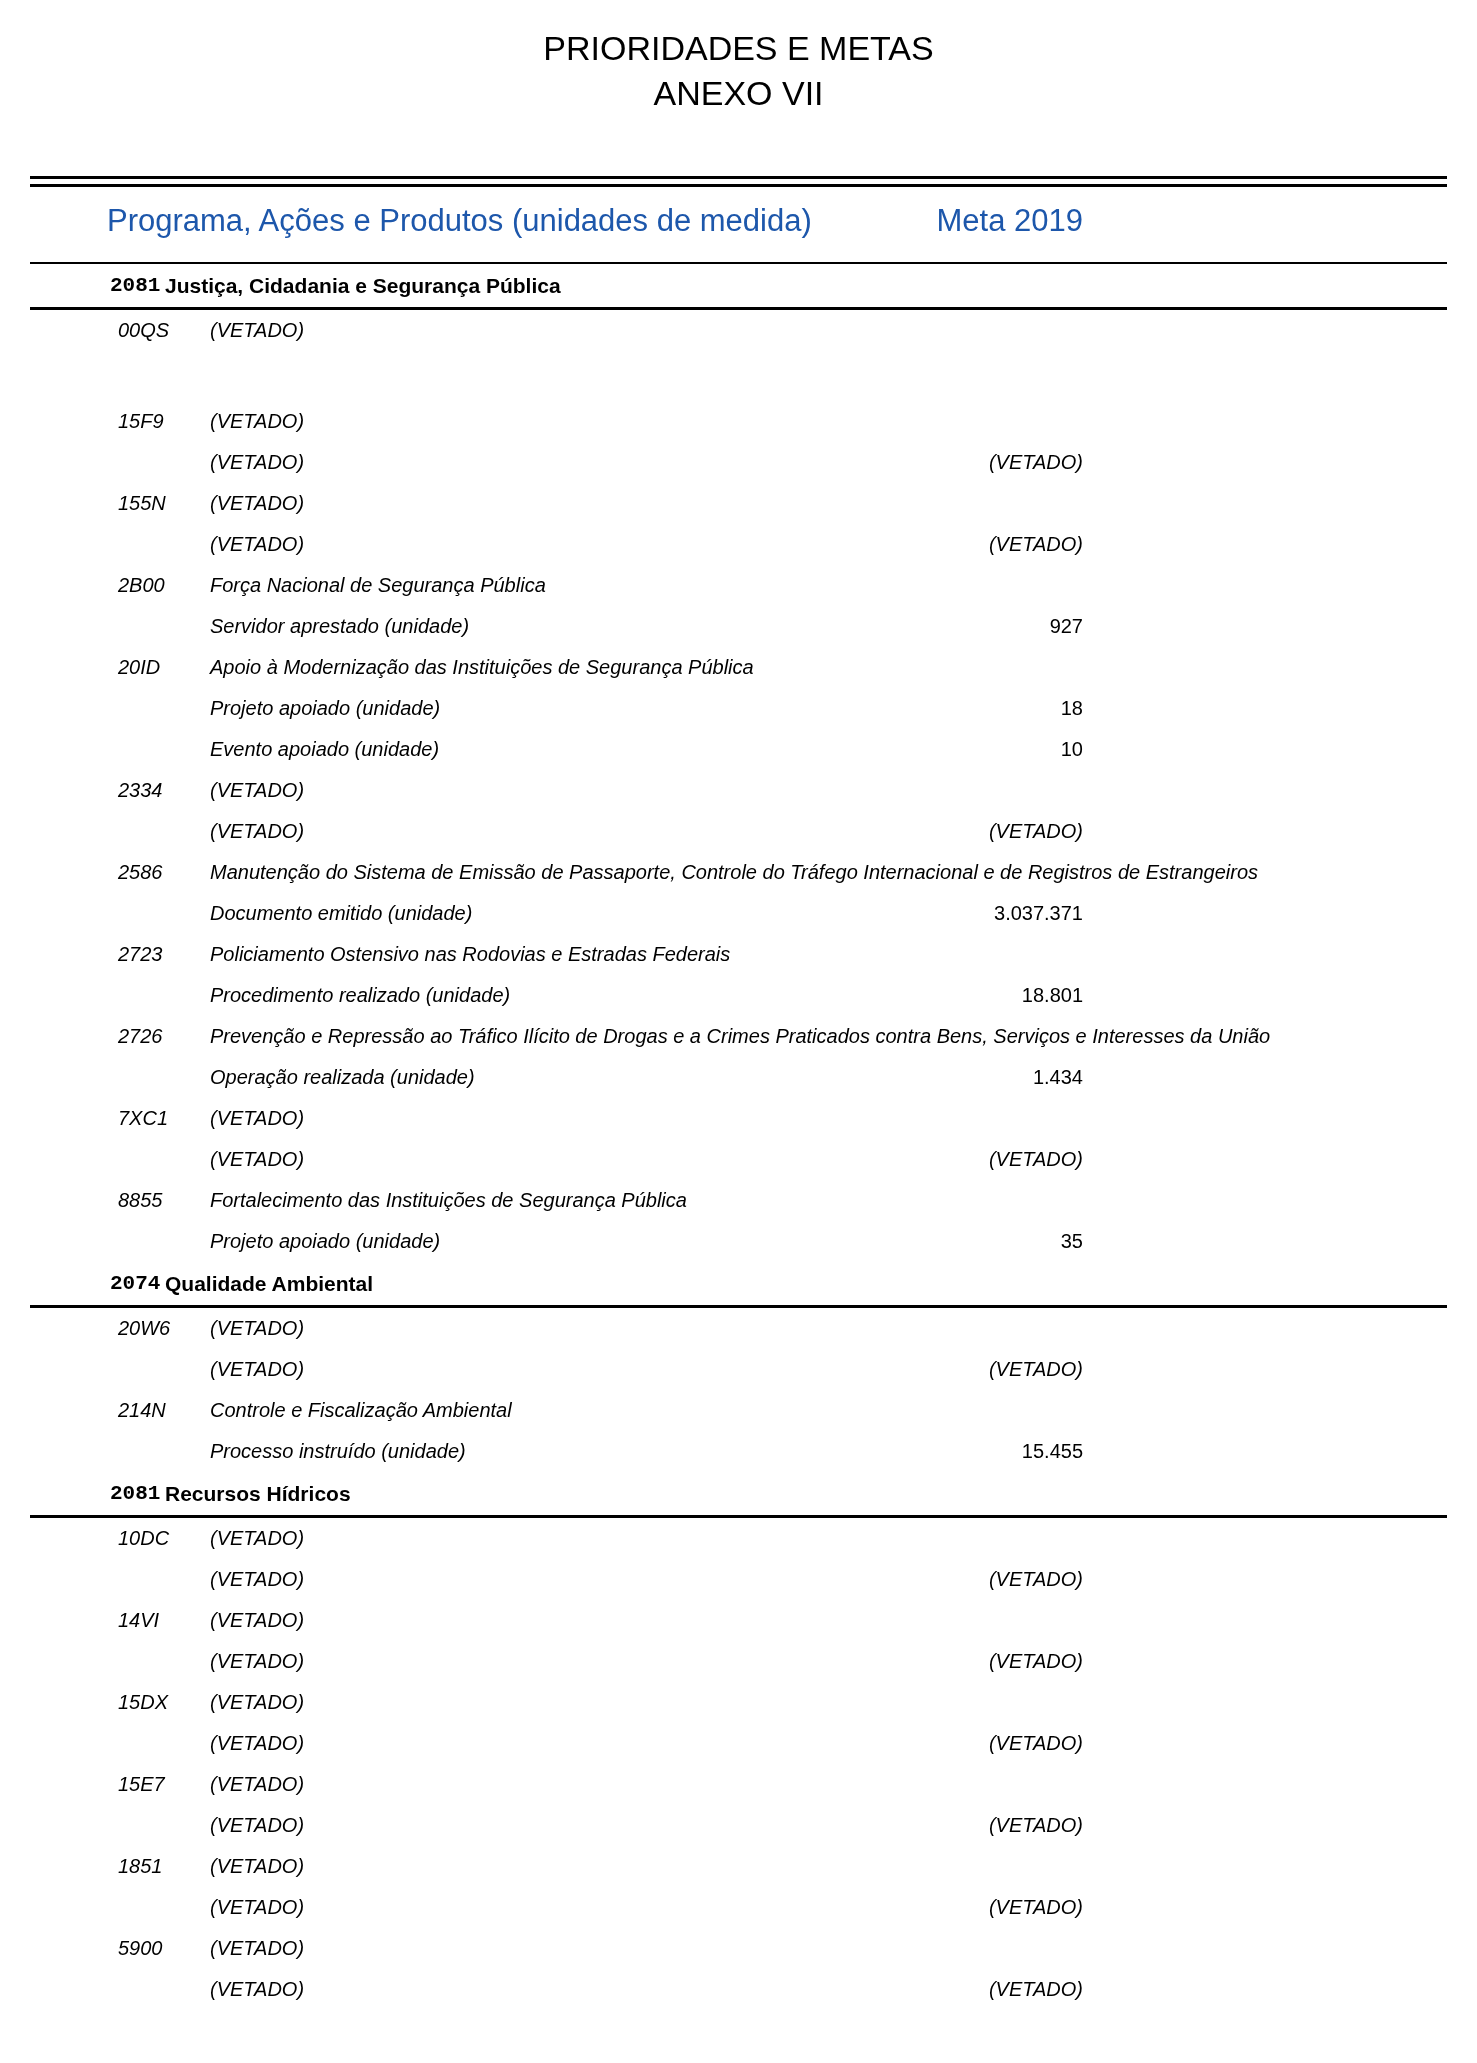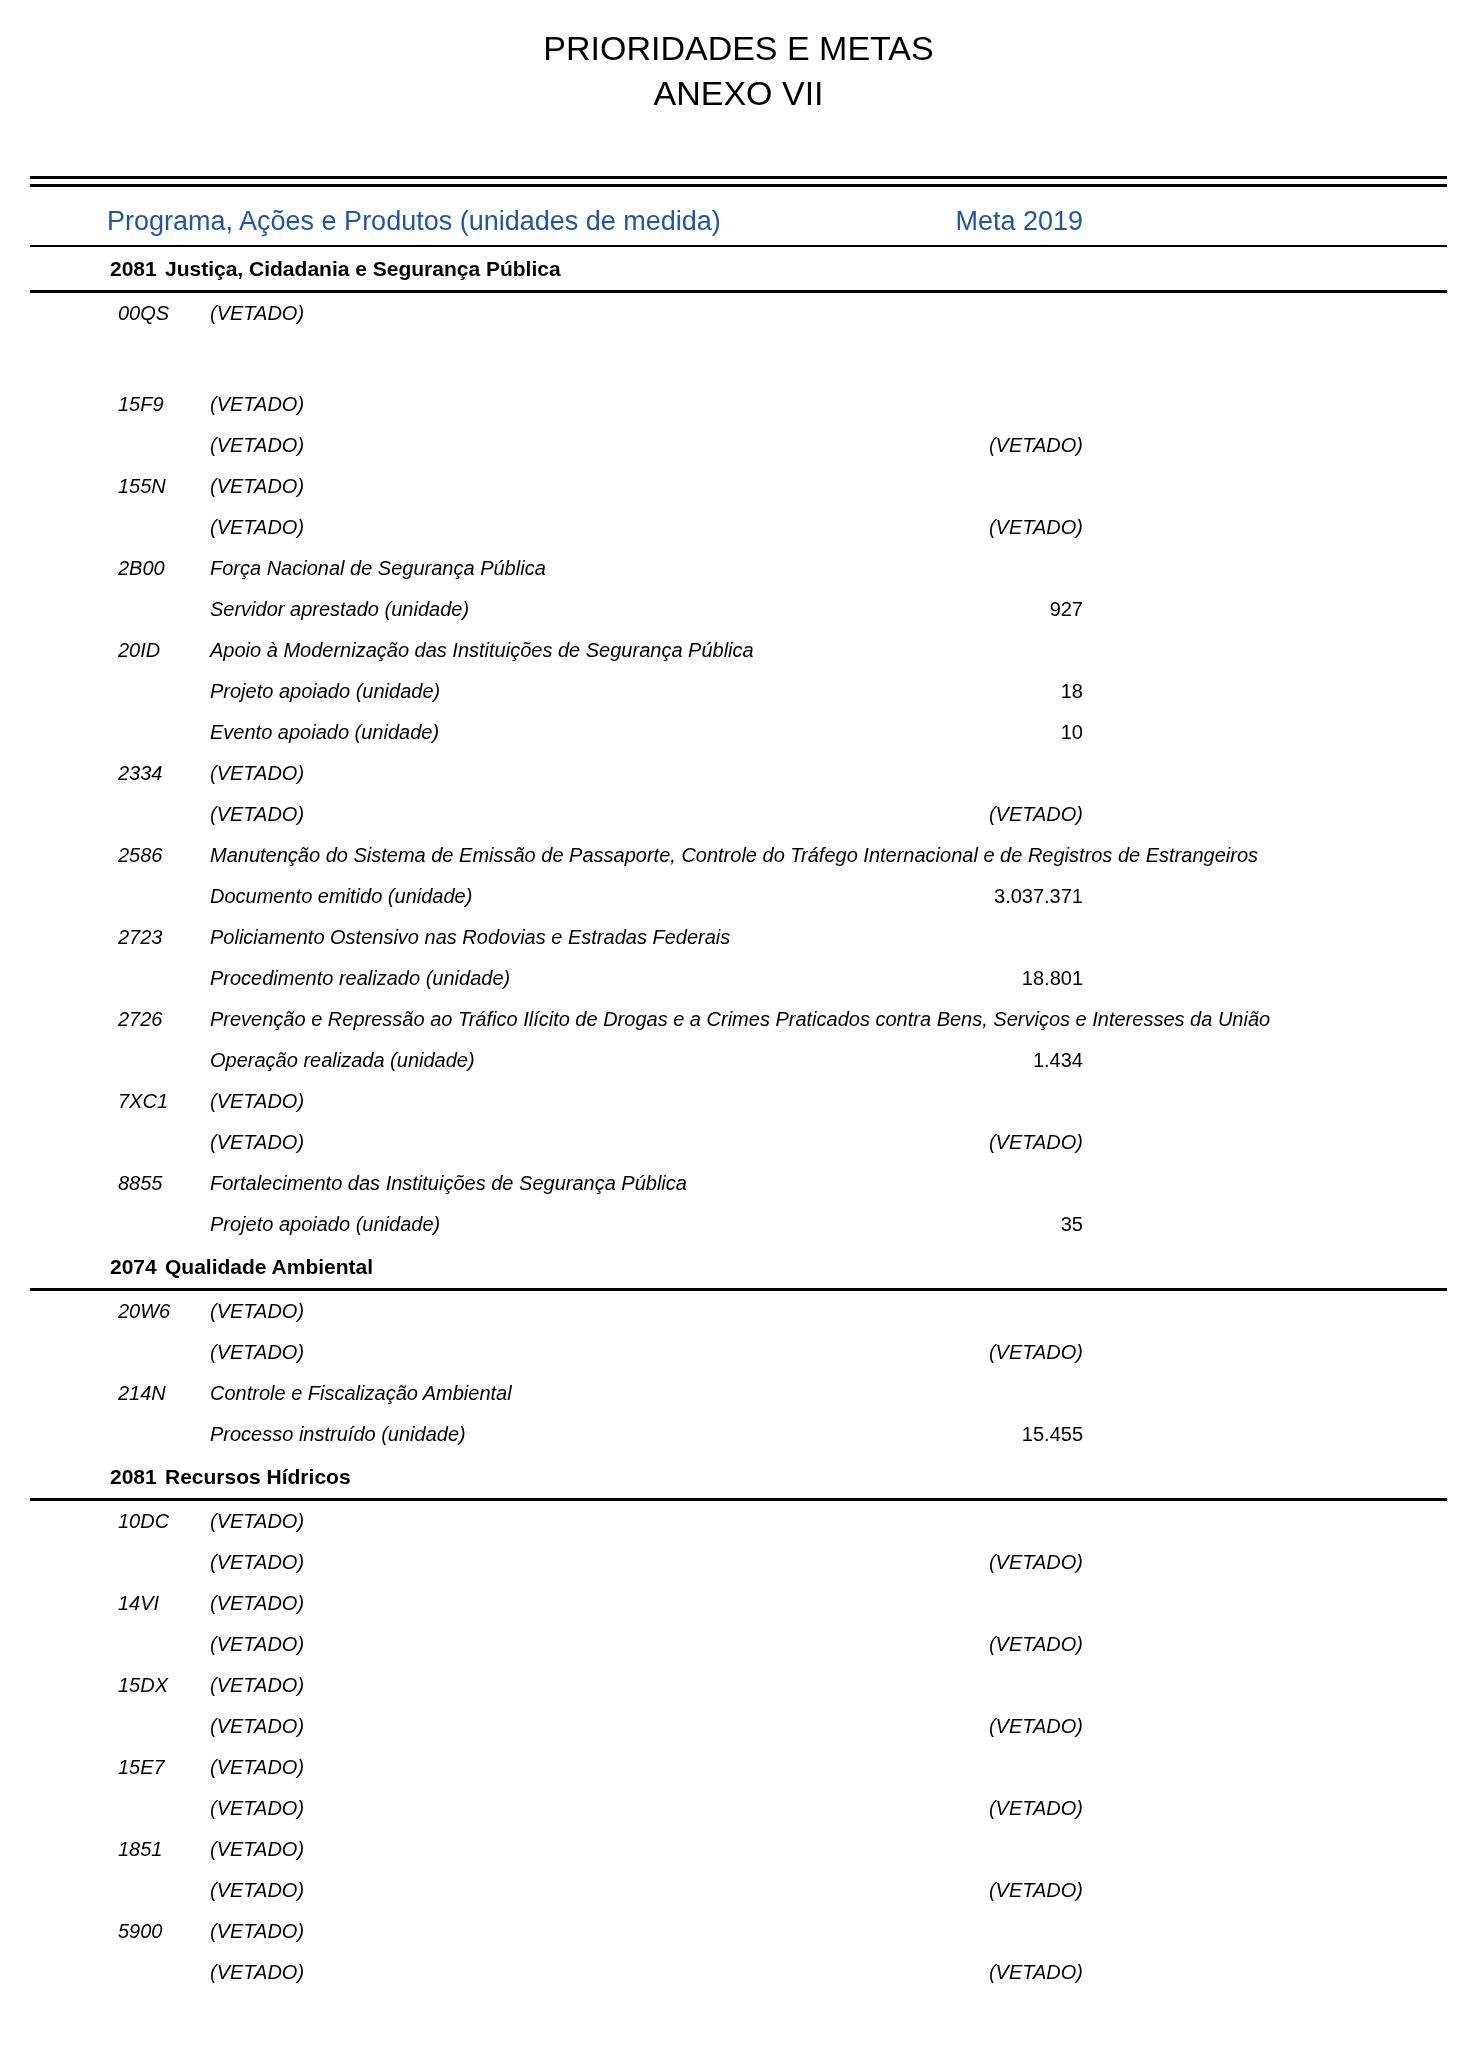--- a/index.html
+++ b/index.html
@@ -25,37 +25,37 @@
   .double-rule {
     margin-top:60px;
     height:11px;
     border-top:3px solid #000;
     border-bottom:3px solid #000;
   }
   .table-header {
     display:flex;
     justify-content:space-between;
     align-items:baseline;
-    padding:18px 364px 8px 77px;
+    padding:18px 364px 25px 77px;
     color:var(--accent, #1d57ab);
-    font-size:27px;
+    font-size:31px;
     line-height:32px;
     white-space:nowrap;
   }
   .rule { border-top:2px solid #000; }
   .program-header {
     display:flex;
     height:43px;
     line-height:43px;
     font-size:21px;
     font-weight:bold;
     padding-left:80px;
     white-space:nowrap;
   }
-  .program-header .p-code { width:55px; flex-shrink:0; }
+  .program-header .p-code { width:55px; flex-shrink:0;font-family:Liberation Mono, monospace; }
   .thick-rule { border-top:3px solid #000; }
   .row {
     display:flex;
     height:41px;
     line-height:41px;
     font-size:20px;
     font-style:italic;
     white-space:nowrap;
   }
   .col-code { margin-left:88px; width:92px; flex-shrink:0; }

